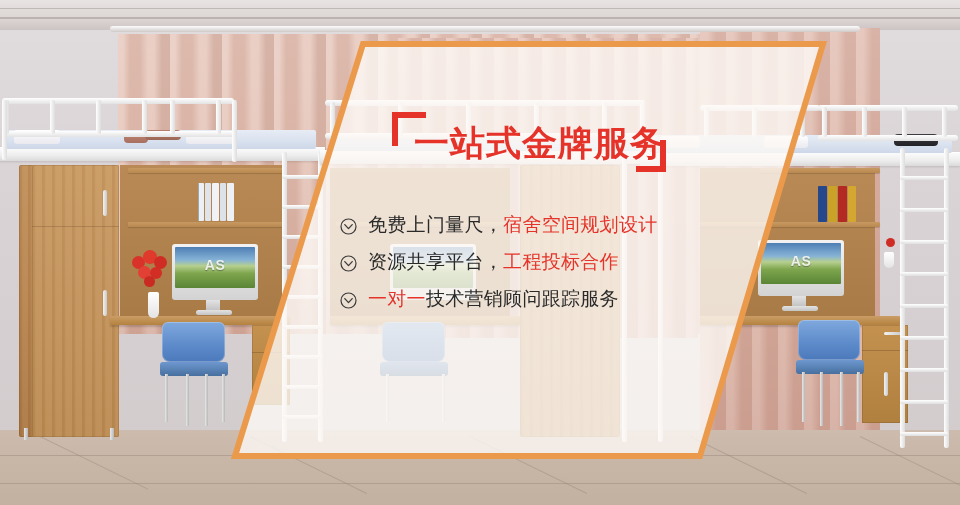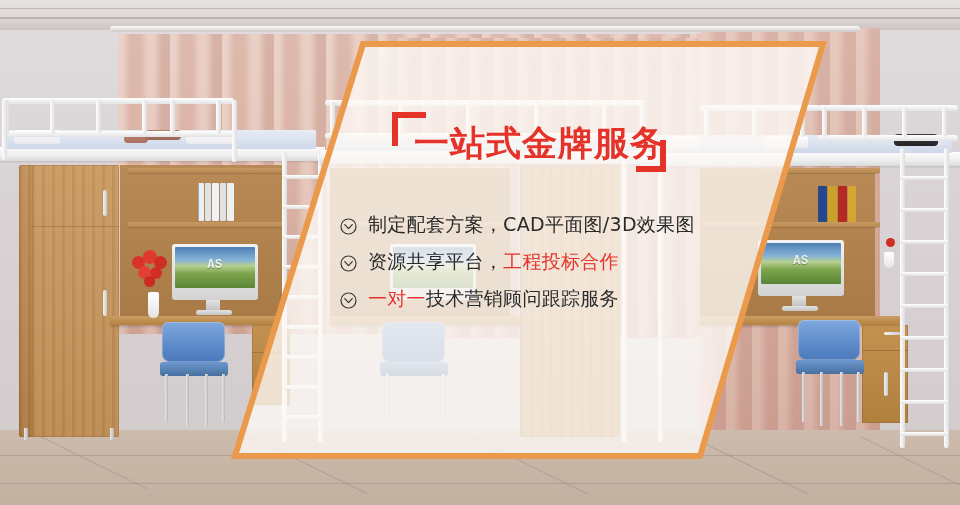--- a/index.html
+++ b/index.html
@@ -144,23 +144,22 @@
     position: absolute; border-radius: 3px;
     background: linear-gradient(180deg,#f2f2f2,#d3d3d3);
     padding: 3px 3px 12px 3px;
   }
   .monitor-screen {
     width: 100%; height: 100%; border-radius: 1px; position: relative; overflow: hidden;
     background: linear-gradient(180deg,#4e7fb4 0%,#86b3d6 32%,#b6cf8f 46%,#7fa64e 64%,#5a8536 100%);
   }
   .monitor-logo {
     position: absolute; left: 50%; top: 44%; transform: translate(-50%,-50%);
-    color: rgba(255,255,255,.85); font-size: 12px; font-weight: bold; letter-spacing: .5px;
+    color: rgba(255,255,255,.85); font-size: 14px; font-weight: bold; letter-spacing: .5px;
     text-shadow: 0 1px 1px rgba(0,0,0,.35);
-    font-family: Liberation Mono, monospace;
   }
   .monitor-stand { position: absolute; background: linear-gradient(180deg,#e3e3e3,#c4c4c4); }
 
   
   .chair-back {
     position: absolute; border-radius: 6px 6px 8px 8px;
     background: linear-gradient(180deg,#7fa8dd 0%,#5f8ccb 55%,#4b79bb 100%);
     box-shadow: inset 0 0 0 1px rgba(255,255,255,.25);
   }
   .chair-seat {
@@ -415,30 +414,30 @@
   <div class="content">
 
     <div class="title-block">
       <span class="bracket-tl" style="border-color: rgb(229, 51, 42);"></span>
       <span class="title-text" style="color: rgb(229, 51, 42);">一站式金牌服务</span>
       <span class="bracket-br" style="border-color: rgb(229, 51, 42);"></span>
     </div>
 
     <div class="list">
 
-
       <div class="list-item">
         <span class="bullet">
           <svg width="17" height="17" viewBox="0 0 17 17">
             <circle cx="8.5" cy="8.5" r="7.5" fill="none" stroke="#3b3b3b" stroke-width="1.2"></circle>
             <path d="M4.8 6.6 L8.5 10.6 L12.2 6.6" fill="none" stroke="#3b3b3b" stroke-width="1.3" stroke-linecap="round" stroke-linejoin="round"></path>
           </svg>
         </span>
-        <span class="li-text"><span>制定配套方案，CAD平面图/3D效果图</span></span>
+        <span class="li-text"><span>免费上门量尺，</span><span class="hl">宿舍空间规划设计</span></span>
       </div>
+
 
       <div class="list-item">
         <span class="bullet">
           <svg width="17" height="17" viewBox="0 0 17 17">
             <circle cx="8.5" cy="8.5" r="7.5" fill="none" stroke="#3b3b3b" stroke-width="1.2"></circle>
             <path d="M4.8 6.6 L8.5 10.6 L12.2 6.6" fill="none" stroke="#3b3b3b" stroke-width="1.3" stroke-linecap="round" stroke-linejoin="round"></path>
           </svg>
         </span>
         <span class="li-text"><span>资源共享平台，</span><span class="hl">工程投标合作</span></span>
       </div>

